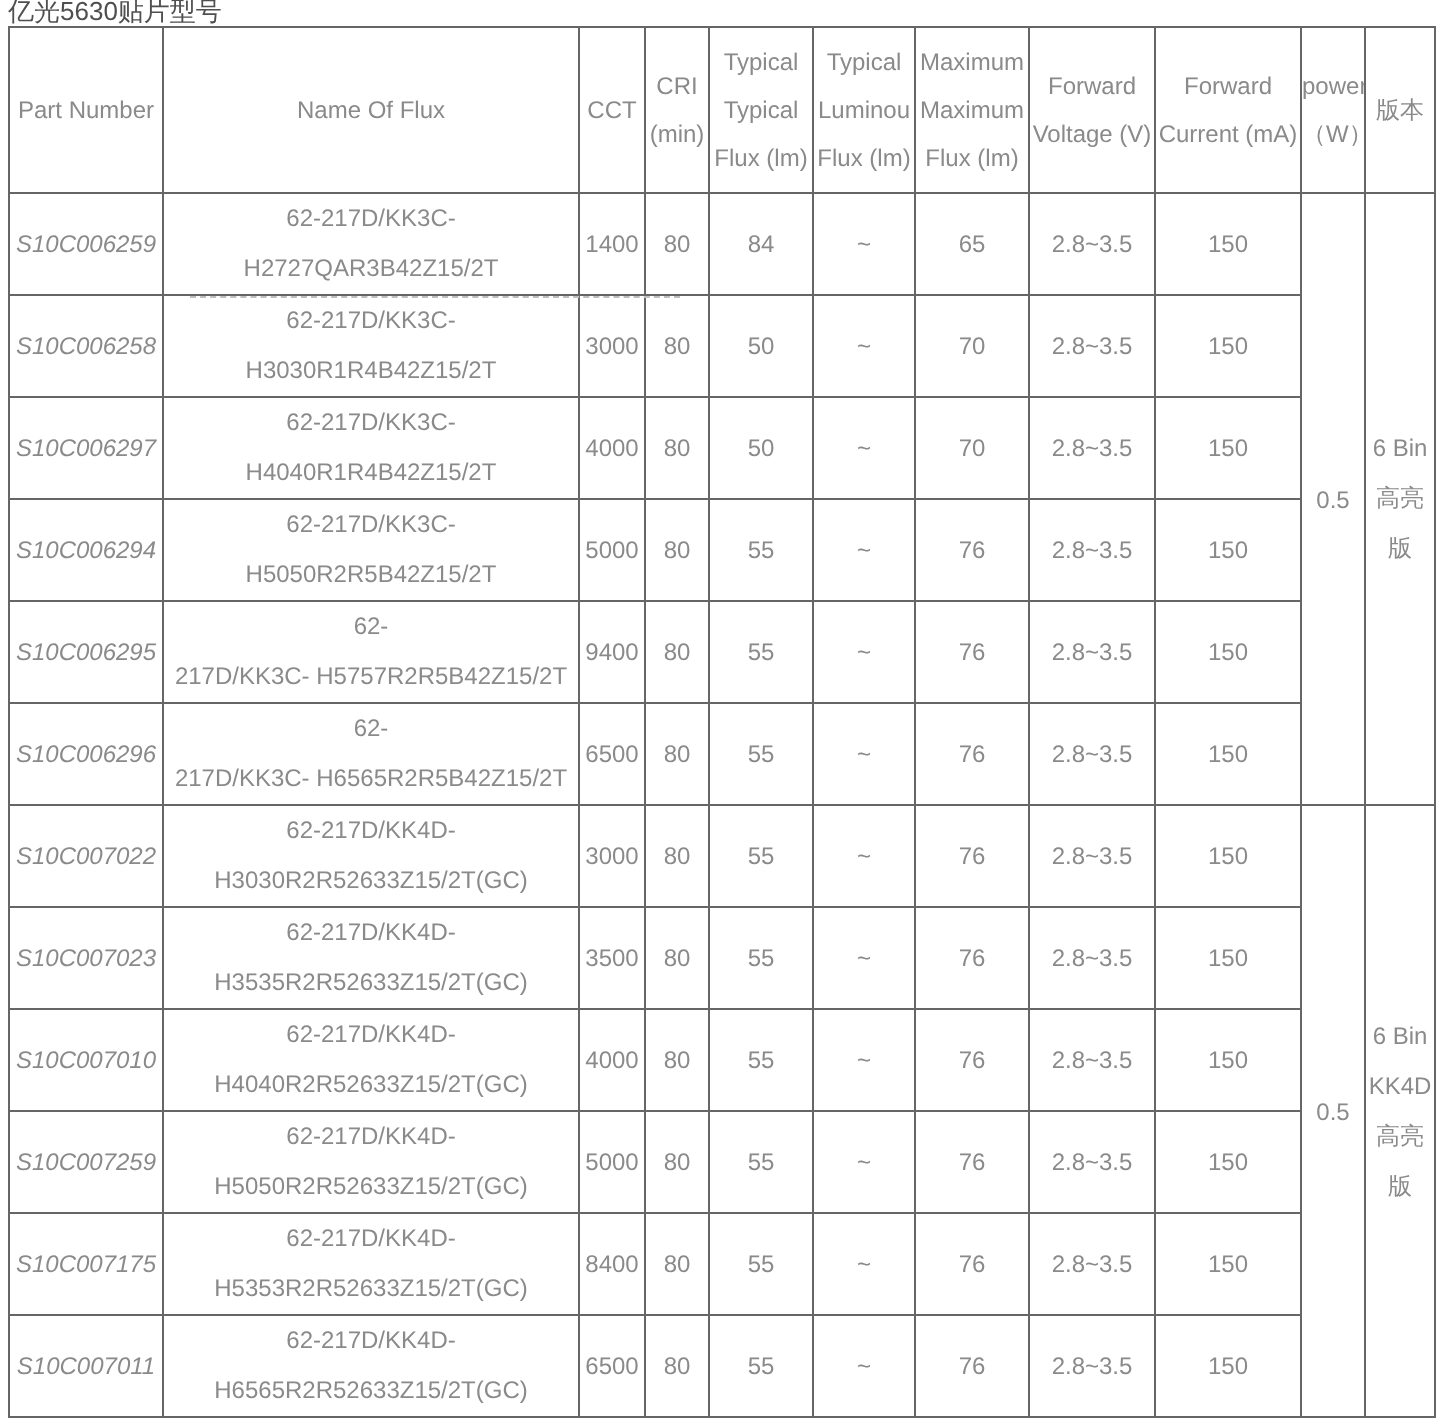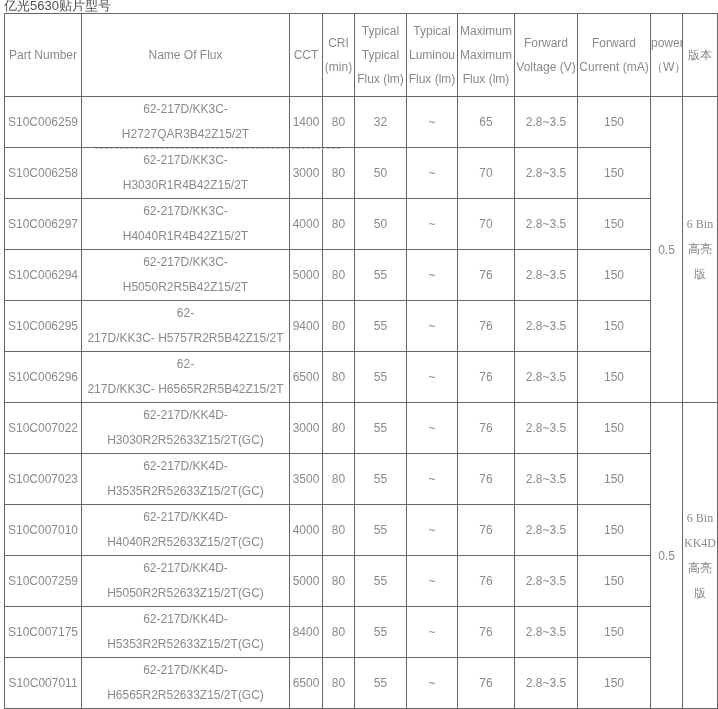--- a/index.html
+++ b/index.html
@@ -20,23 +20,23 @@
   }
   table.parts th,table.parts td{
     border:1px solid #666666;
     font-size:12px;font-weight:normal;
     color:#8a8a8a;text-align:center;vertical-align:middle;
     padding:0;overflow:hidden;
   }
   tr.hdr{height:83px;}
   tr.r{height:50px;}
   .ln{display:block;line-height:24px;}
-  td.part{text-align:left;padding-left:1px;}
+  td.part{text-align:left;padding-left:1px;font-style:italic;}
   td.name .ln{line-height:25px;}
-  td.gver .ln{line-height:25px;font-family:Liberation Serif, serif;}
+  td.gver .ln{line-height:25px;}
   .watermark-line{
     position:absolute;top:148px;left:95px;width:245px;height:0;
     border-top:1px dashed #bfbfbf;z-index:2;
   }
 </style>
 </head>
 <body>
 
 <div class="page-title">亿光5630贴片型号</div>
 
@@ -103,21 +103,21 @@
   </thead>
   <tbody>
     <tr class="r">
       <td class="part">S10C006259</td>
       <td class="name">
           <span class="ln">62-217D/KK3C-</span>
           <span class="ln">H2727QAR3B42Z15/2T</span>
         </td>
       <td>1400</td>
       <td>80</td>
-      <td>32</td>
+      <td>84</td>
       <td>~</td>
       <td>65</td>
       <td>2.8~3.5</td>
       <td>150</td>
       <td rowspan="6">0.5</td>
       <td rowspan="6" class="gver">
           <span class="ln">6 Bin</span>
           <span class="ln">高亮</span>
           <span class="ln">版</span>
         </td>

